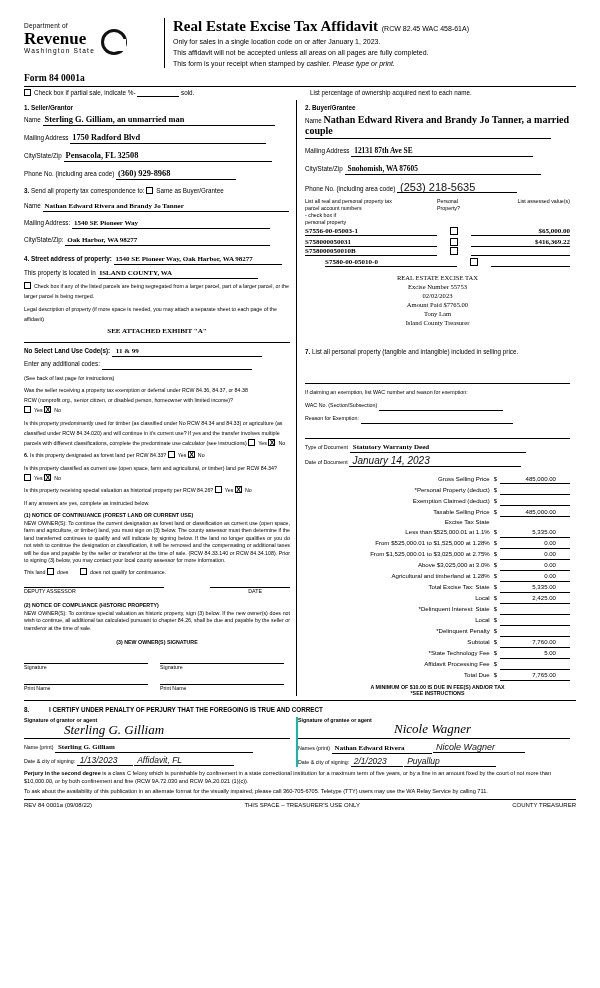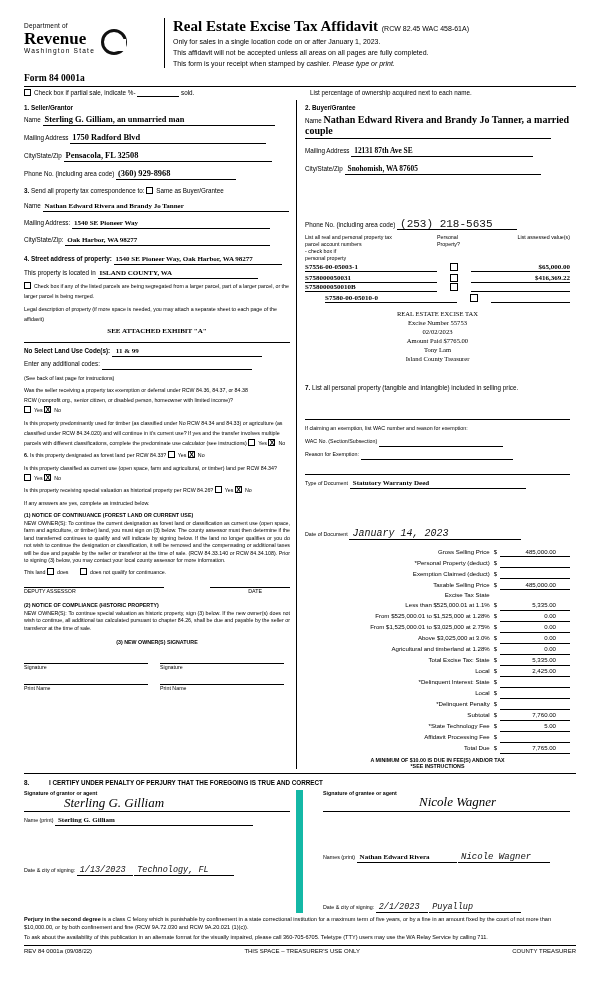--- a/index.html
+++ b/index.html
@@ -33,21 +33,21 @@
   .hrule { border-top:1px solid #000; margin-top:3px; }
 
   
   .cols { display:flex; margin-top:3px; }
   .colL { width:272px; padding-right:6px; }
   .colR { width:274px; border-left:1px solid #000; padding-left:8px; }
   .row { margin-top:2.5px; line-height:10px; }
   .b { font-weight:bold; }
   .num { font-weight:bold; }
   .hand { font-family:Liberation Serif, serif; font-weight:bold; font-size:8.4px; }
-  .handw { font-family:Liberation Mono, monospace; font-size:9px; font-style:italic; color:#111;margin-top:37px;}
+  .handw { font-family:Liberation Sans, sans-serif; font-size:9px; font-style:italic; color:#111;}
   .tiny { font-size:5.3px; }
   .cb { display:inline-block; width:7px; height:7px; border:1px solid #000; vertical-align:-1px; margin-right:3px; position:relative;}
   .cbx:after{ content:"X"; position:absolute; left:0.4px; top:-1.6px; font-size:7px; font-weight:bold;}
   .fld { border-bottom:1px solid #000; display:inline-block; }
   .boxcell { border:1px solid #000; width:8px; height:8px; display:inline-block;}
 
   
   .stamp { text-align:center; font-size:6.6px; line-height:9px; font-family:"Liberation Serif", serif; }
 
   
@@ -56,21 +56,21 @@
   table.fin td.lbl { text-align:right; white-space:nowrap; }
   table.fin td.dol { width:8px; }
   table.fin td.val { border-bottom:1px solid #000; text-align:right; padding-right:14px; }
 
   .yn { white-space:nowrap; }
 
   
   .cert { border-top:1px solid #000; margin-top:4px; padding-top:2px; }
   .certcols { display:flex; }
   .certL { width:272px; padding-right:6px;}
-  .certR { width:274px; border-left:7px solid #14b8a6; padding-left:20px;}
+  .certR { width:274px; border-left:2px solid #14b8a6; padding-left:0;}
   .sigline { border-bottom:1px solid #000; height:16px; position:relative;}
   .footer { font-size:5.6px; margin-top:3px; line-height:7.6px;}
   .footrow { display:flex; justify-content:space-between; font-size:6px; border-top:1px solid #000; margin-top:3px; padding-top:2px;}
   .sigimg { font-family:"Liberation Serif", serif; font-style:italic; font-size:13px; }
   .lbl-ul{border-bottom:1px solid #000; display:inline-block; min-width:20px;}
 </style>
 </head>
 <body>
 
 <div class="page">
@@ -478,21 +478,21 @@
         <div class="sigline">
           <span class="sigimg" style="position:absolute;left:40px;top:-1px;">Sterling G. Gilliam</span>
         </div>
         <div class="row tiny">
           <span>Name (print)</span>
           <span class="fld hand" style="width:198px;padding-left:3px;font-size:7px;">Sterling G. Gilliam</span>
         </div>
         <div class="row tiny">
           <span>Date &amp; city of signing:</span>
           <span class="fld handw" style="width:56px;padding-left:3px;font-size:8.5px;">1/13/2023</span>
-          <span class="fld handw" style="width:100px;padding-left:3px;font-size:8.5px;">Technology, FL</span>
+          <span class="fld handw" style="width:100px;padding-left:3px;font-size:8.5px;">Affidavit, FL</span>
         </div>
       </div>
       <div class="certR">
         <div class="tiny b">Signature of grantee or agent</div>
         <div class="sigline">
           <span class="sigimg" style="position:absolute;left:96px;top:-2px;">Nicole Wagner</span>
         </div>
         <div class="row tiny">
           <span>Names (print)</span>
           <span class="fld hand" style="width:100px;padding-left:3px;font-size:7px;">Nathan Edward Rivera</span>

